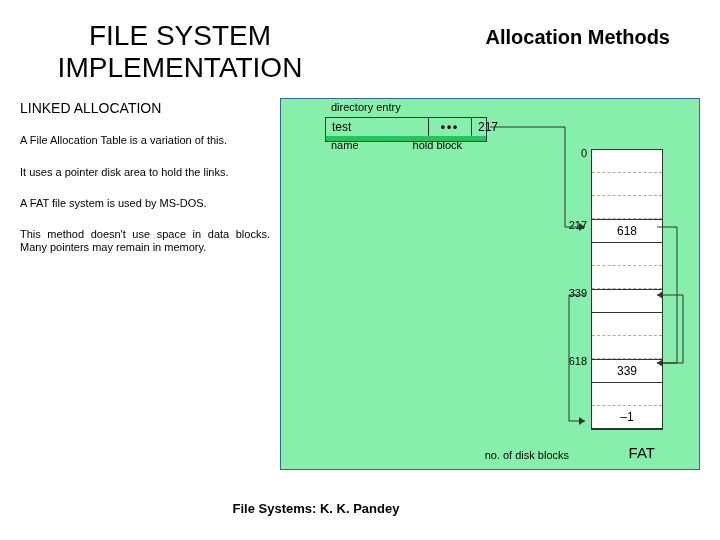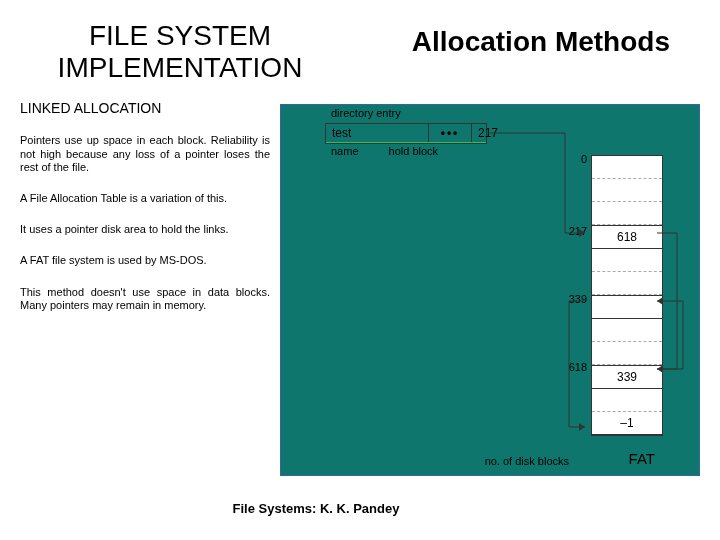--- a/index.html
+++ b/index.html
@@ -20,21 +20,21 @@
   }
   .title-left {
     font-size: 28px;
     font-weight: normal;
     text-align: center;
     line-height: 1.15;
     flex: 0 0 280px;
     margin-top: 12px;
   }
   .title-right {
-    font-size: 28px;
+    font-size: 20px;
     font-weight: bold;
     padding-top: 18px;
     text-align: right;
     flex: 1;
     padding-right: 10px;
   }
   .body-row {
     display: flex;
     padding: 0 20px 0 20px;
     gap: 10px;
@@ -52,22 +52,22 @@
     font-size: 11px;
     text-align: justify;
     margin-bottom: 18px;
     line-height: 1.2;
   }
   .right-col {
     flex: 1;
     position: relative;
     height: 370px;
     border: 1px solid #35669e;
-    background: #0f766e;
-    margin-top: 20px;
+    background: #86efac;
+    margin-top: 14px;
     padding-left: 48px;
   }
   .footer {
     position: absolute;
     bottom: 24px;
     left: 0;
     width: 632px;
     text-align: center;
     font-size: 13px;
     font-weight: bold;
@@ -75,22 +75,22 @@
   
   .dir-box {
     position: absolute;
     top: 6px; left: 44px;
     width: 160px;
     border: 1px solid #333;
   }
   .dir-row { display:flex; }
   .dir-cell-a { flex:0 0 90px; border-right:1px solid #333; padding:2px 6px; font-size:12px;}
   .dir-cell-b { flex:1; padding:2px 6px; font-size:12px; text-align:center;}
-  .dir-head { border-bottom:1px solid #22c55e;align-items:flex-end;}
-  .dir-labels { position:absolute; top:46px; left:50px; font-size:11px; display:flex; gap:30px;}
+  .dir-head { border-bottom:5px solid #22c55e;align-items:flex-end;}
+  .dir-labels { position:absolute; top:46px; left:50px; font-size:11px; display:flex; gap:54px;}
   .dir-caption { position:absolute; top:-10px; left:52px; font-size:11px; }
 
   .dots { letter-spacing:2px; font-weight:bold;}
 
   .fat-col {
     position: absolute;
     right: 36px; top: 50px;
     width: 70px;
     border: 1px solid #333;
     background:#fff;
@@ -118,21 +118,20 @@
 <body>
 
 <div class="header">
   <div class="title-left">FILE SYSTEM IMPLEMENTATION</div>
   <div class="title-right">Allocation Methods</div>
 </div>
 
 <div class="body-row">
   <div class="left-col">
     <div class="subheading">LINKED ALLOCATION</div>
-    <div class="para">Pointers use up space in each block. Reliability is not high because any loss of a pointer loses the rest of the file.</div>
     <div class="para">A File Allocation Table is a variation of this.</div>
     <div class="para">It uses a pointer disk area to hold the links.</div>
     <div class="para">A FAT file system is used by MS-DOS.</div>
     <div class="para">This method doesn't use space in data blocks. Many pointers may remain in memory.</div>
   </div>
 
   <div class="right-col">
     <div class="dir-caption" style="top:2px;left:50px;position:absolute;font-size:11px;">directory entry</div>
     <div class="dir-box" style="top:18px;">
       <div class="dir-row dir-head">

